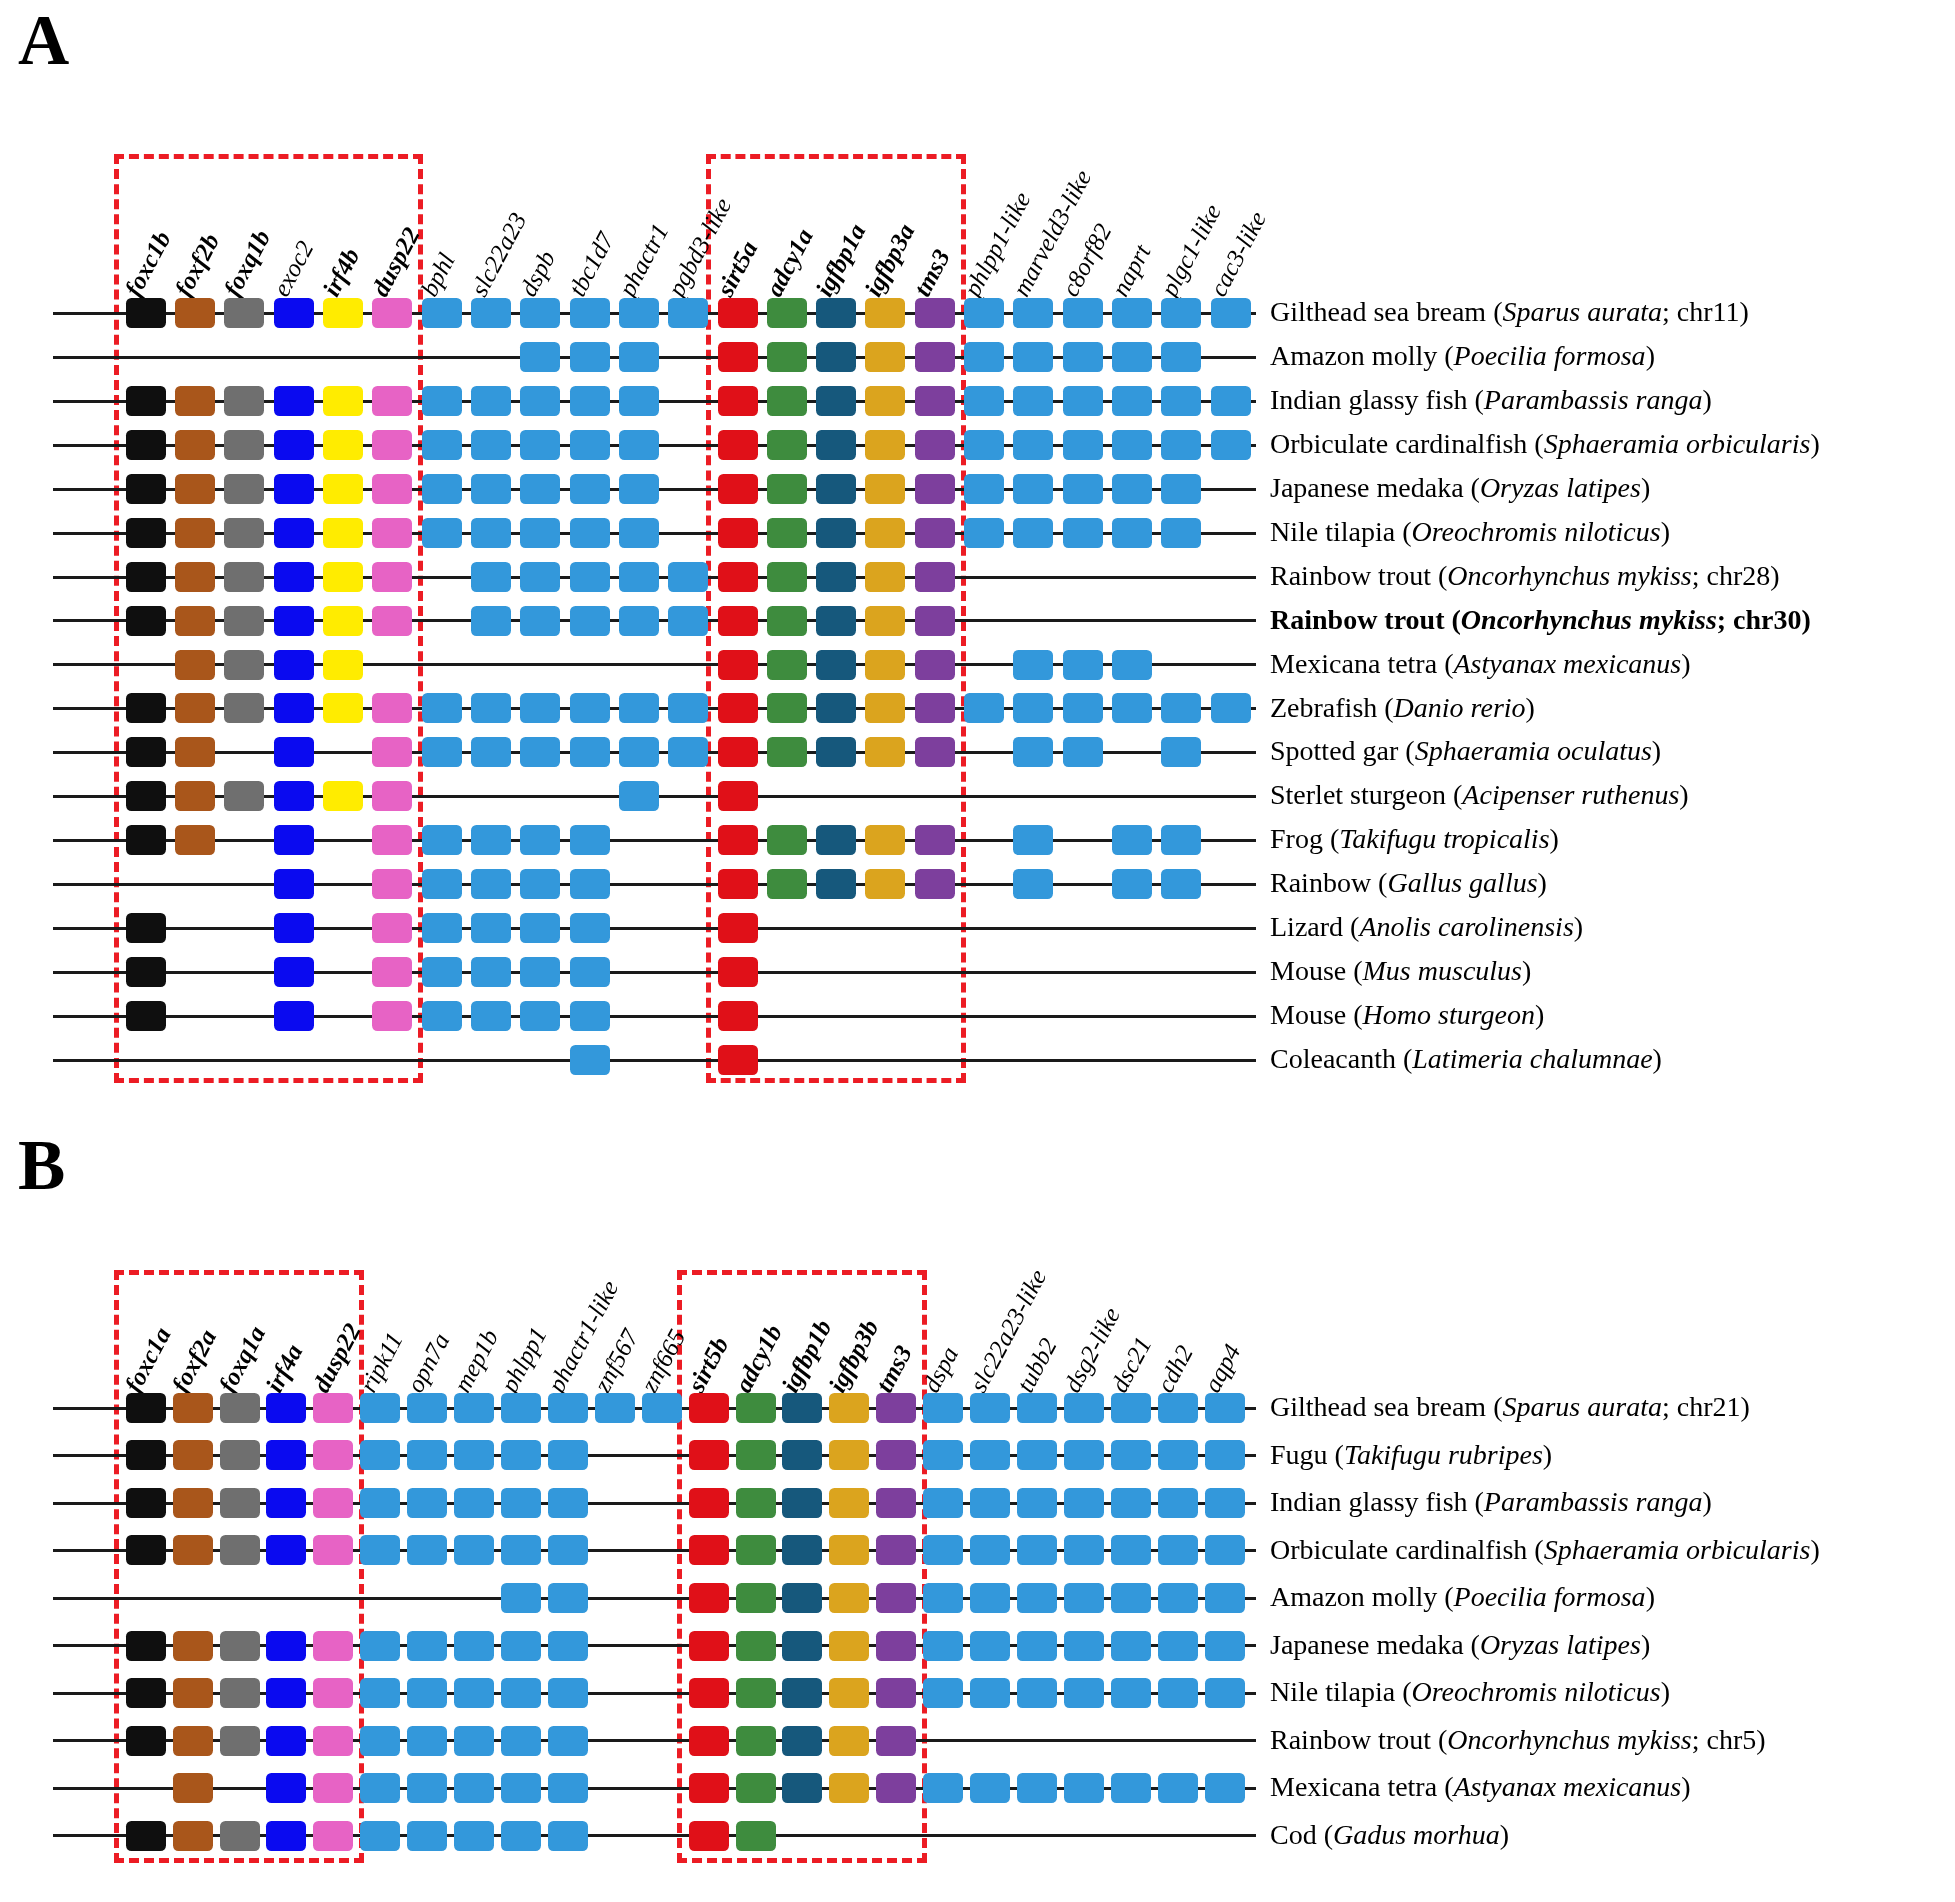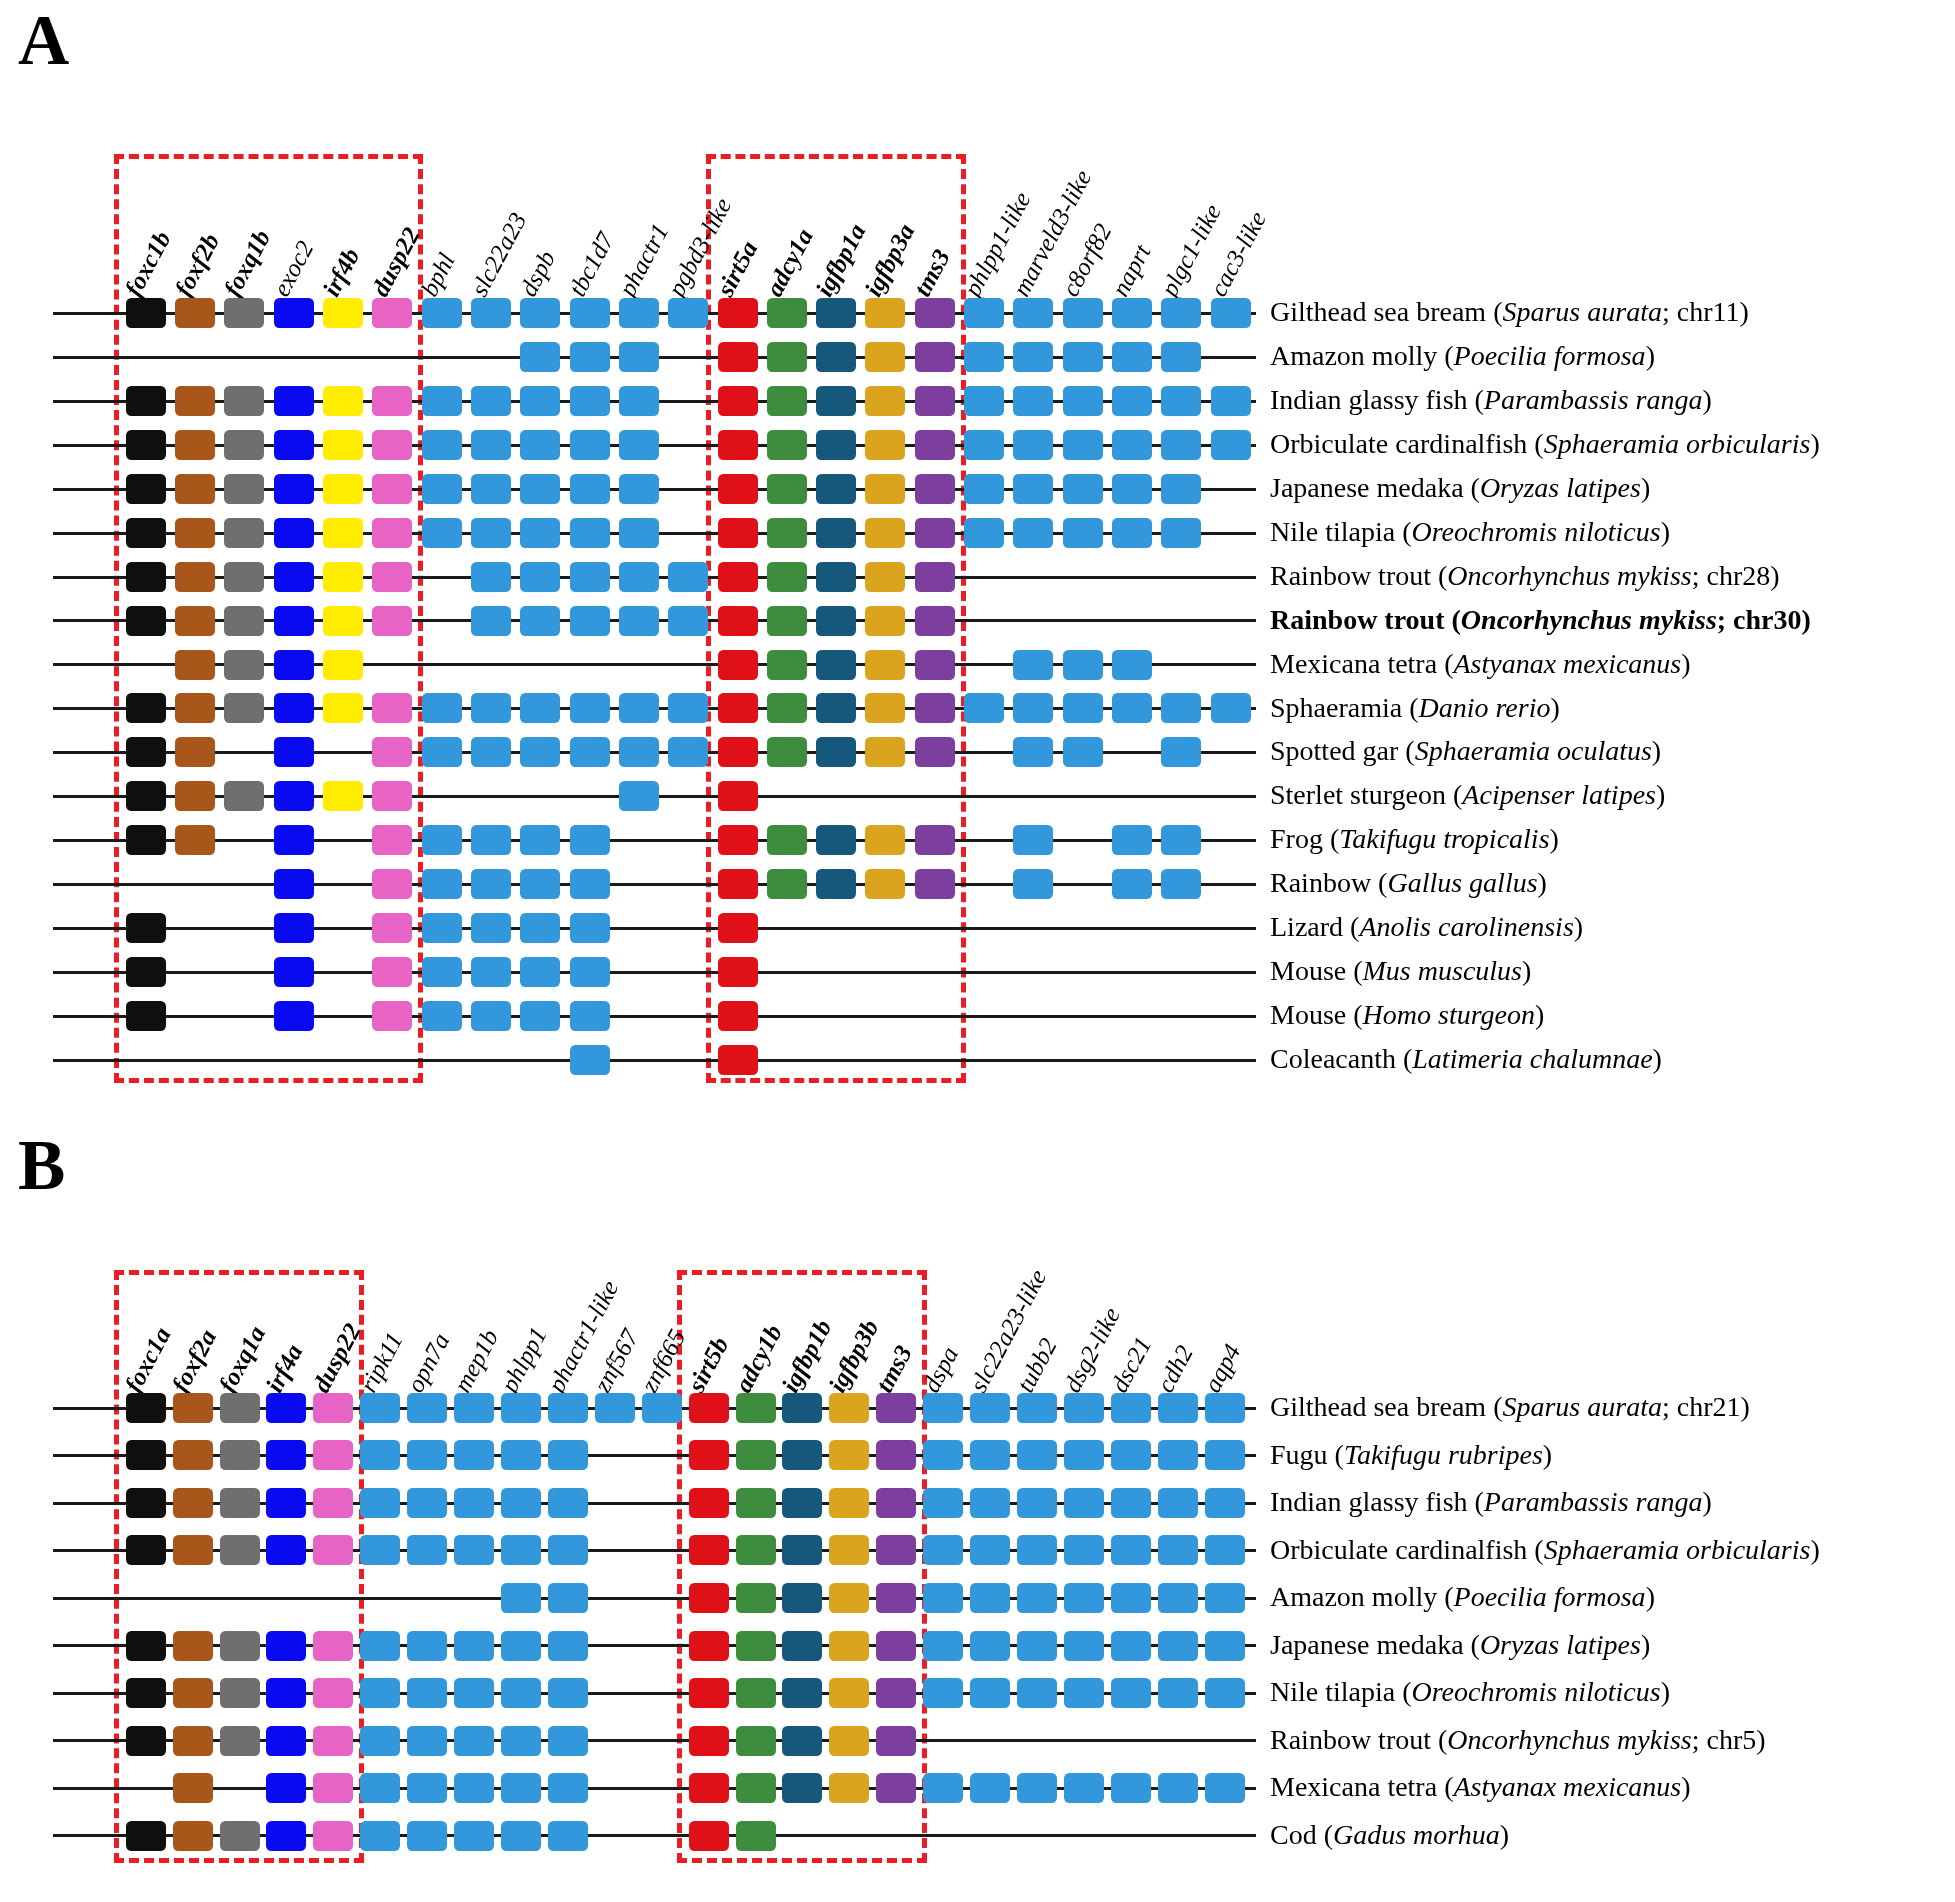--- a/index.html
+++ b/index.html
@@ -248,21 +248,21 @@
       <div class="box" style="left: 767px; top: 693px; background: rgb(62, 140, 62);"></div>
       <div class="box" style="left: 816px; top: 693px; background: rgb(22, 88, 124);"></div>
       <div class="box" style="left: 865px; top: 693px; background: rgb(219, 164, 30);"></div>
       <div class="box" style="left: 915px; top: 693px; background: rgb(125, 63, 157);"></div>
       <div class="box" style="left: 964px; top: 693px; background: rgb(51, 152, 219);"></div>
       <div class="box" style="left: 1013px; top: 693px; background: rgb(51, 152, 219);"></div>
       <div class="box" style="left: 1063px; top: 693px; background: rgb(51, 152, 219);"></div>
       <div class="box" style="left: 1112px; top: 693px; background: rgb(51, 152, 219);"></div>
       <div class="box" style="left: 1161px; top: 693px; background: rgb(51, 152, 219);"></div>
       <div class="box" style="left: 1211px; top: 693px; background: rgb(51, 152, 219);"></div>
-      <div class="species" style="left: 1270px; top: 709px;"><span>Sphaeramia (</span><i>Danio rerio</i><span>)</span></div>
+      <div class="species" style="left: 1270px; top: 709px;"><span>Zebrafish (</span><i>Danio rerio</i><span>)</span></div>
       <div class="gline" style="left: 53px; top: 751px; width: 1203px;"></div>
       <div class="box" style="left: 126px; top: 737px; background: rgb(15, 15, 15);"></div>
       <div class="box" style="left: 175px; top: 737px; background: rgb(169, 86, 27);"></div>
       <div class="box" style="left: 274px; top: 737px; background: rgb(10, 10, 240);"></div>
       <div class="box" style="left: 372px; top: 737px; background: rgb(231, 99, 197);"></div>
       <div class="box" style="left: 422px; top: 737px; background: rgb(51, 152, 219);"></div>
       <div class="box" style="left: 471px; top: 737px; background: rgb(51, 152, 219);"></div>
       <div class="box" style="left: 520px; top: 737px; background: rgb(51, 152, 219);"></div>
       <div class="box" style="left: 570px; top: 737px; background: rgb(51, 152, 219);"></div>
       <div class="box" style="left: 619px; top: 737px; background: rgb(51, 152, 219);"></div>
@@ -278,21 +278,21 @@
       <div class="species" style="left: 1270px; top: 752px;"><span>Spotted gar (</span><i>Sphaeramia oculatus</i><span>)</span></div>
       <div class="gline" style="left: 53px; top: 795px; width: 1203px;"></div>
       <div class="box" style="left: 126px; top: 781px; background: rgb(15, 15, 15);"></div>
       <div class="box" style="left: 175px; top: 781px; background: rgb(169, 86, 27);"></div>
       <div class="box" style="left: 224px; top: 781px; background: rgb(111, 111, 111);"></div>
       <div class="box" style="left: 274px; top: 781px; background: rgb(10, 10, 240);"></div>
       <div class="box" style="left: 323px; top: 781px; background: rgb(255, 236, 0);"></div>
       <div class="box" style="left: 372px; top: 781px; background: rgb(231, 99, 197);"></div>
       <div class="box" style="left: 619px; top: 781px; background: rgb(51, 152, 219);"></div>
       <div class="box" style="left: 718px; top: 781px; background: rgb(224, 16, 24);"></div>
-      <div class="species" style="left: 1270px; top: 796px;"><span>Sterlet sturgeon (</span><i>Acipenser latipes</i><span>)</span></div>
+      <div class="species" style="left: 1270px; top: 796px;"><span>Sterlet sturgeon (</span><i>Acipenser ruthenus</i><span>)</span></div>
       <div class="gline" style="left: 53px; top: 839px; width: 1203px;"></div>
       <div class="box" style="left: 126px; top: 825px; background: rgb(15, 15, 15);"></div>
       <div class="box" style="left: 175px; top: 825px; background: rgb(169, 86, 27);"></div>
       <div class="box" style="left: 274px; top: 825px; background: rgb(10, 10, 240);"></div>
       <div class="box" style="left: 372px; top: 825px; background: rgb(231, 99, 197);"></div>
       <div class="box" style="left: 422px; top: 825px; background: rgb(51, 152, 219);"></div>
       <div class="box" style="left: 471px; top: 825px; background: rgb(51, 152, 219);"></div>
       <div class="box" style="left: 520px; top: 825px; background: rgb(51, 152, 219);"></div>
       <div class="box" style="left: 570px; top: 825px; background: rgb(51, 152, 219);"></div>
       <div class="box" style="left: 718px; top: 825px; background: rgb(224, 16, 24);"></div>

